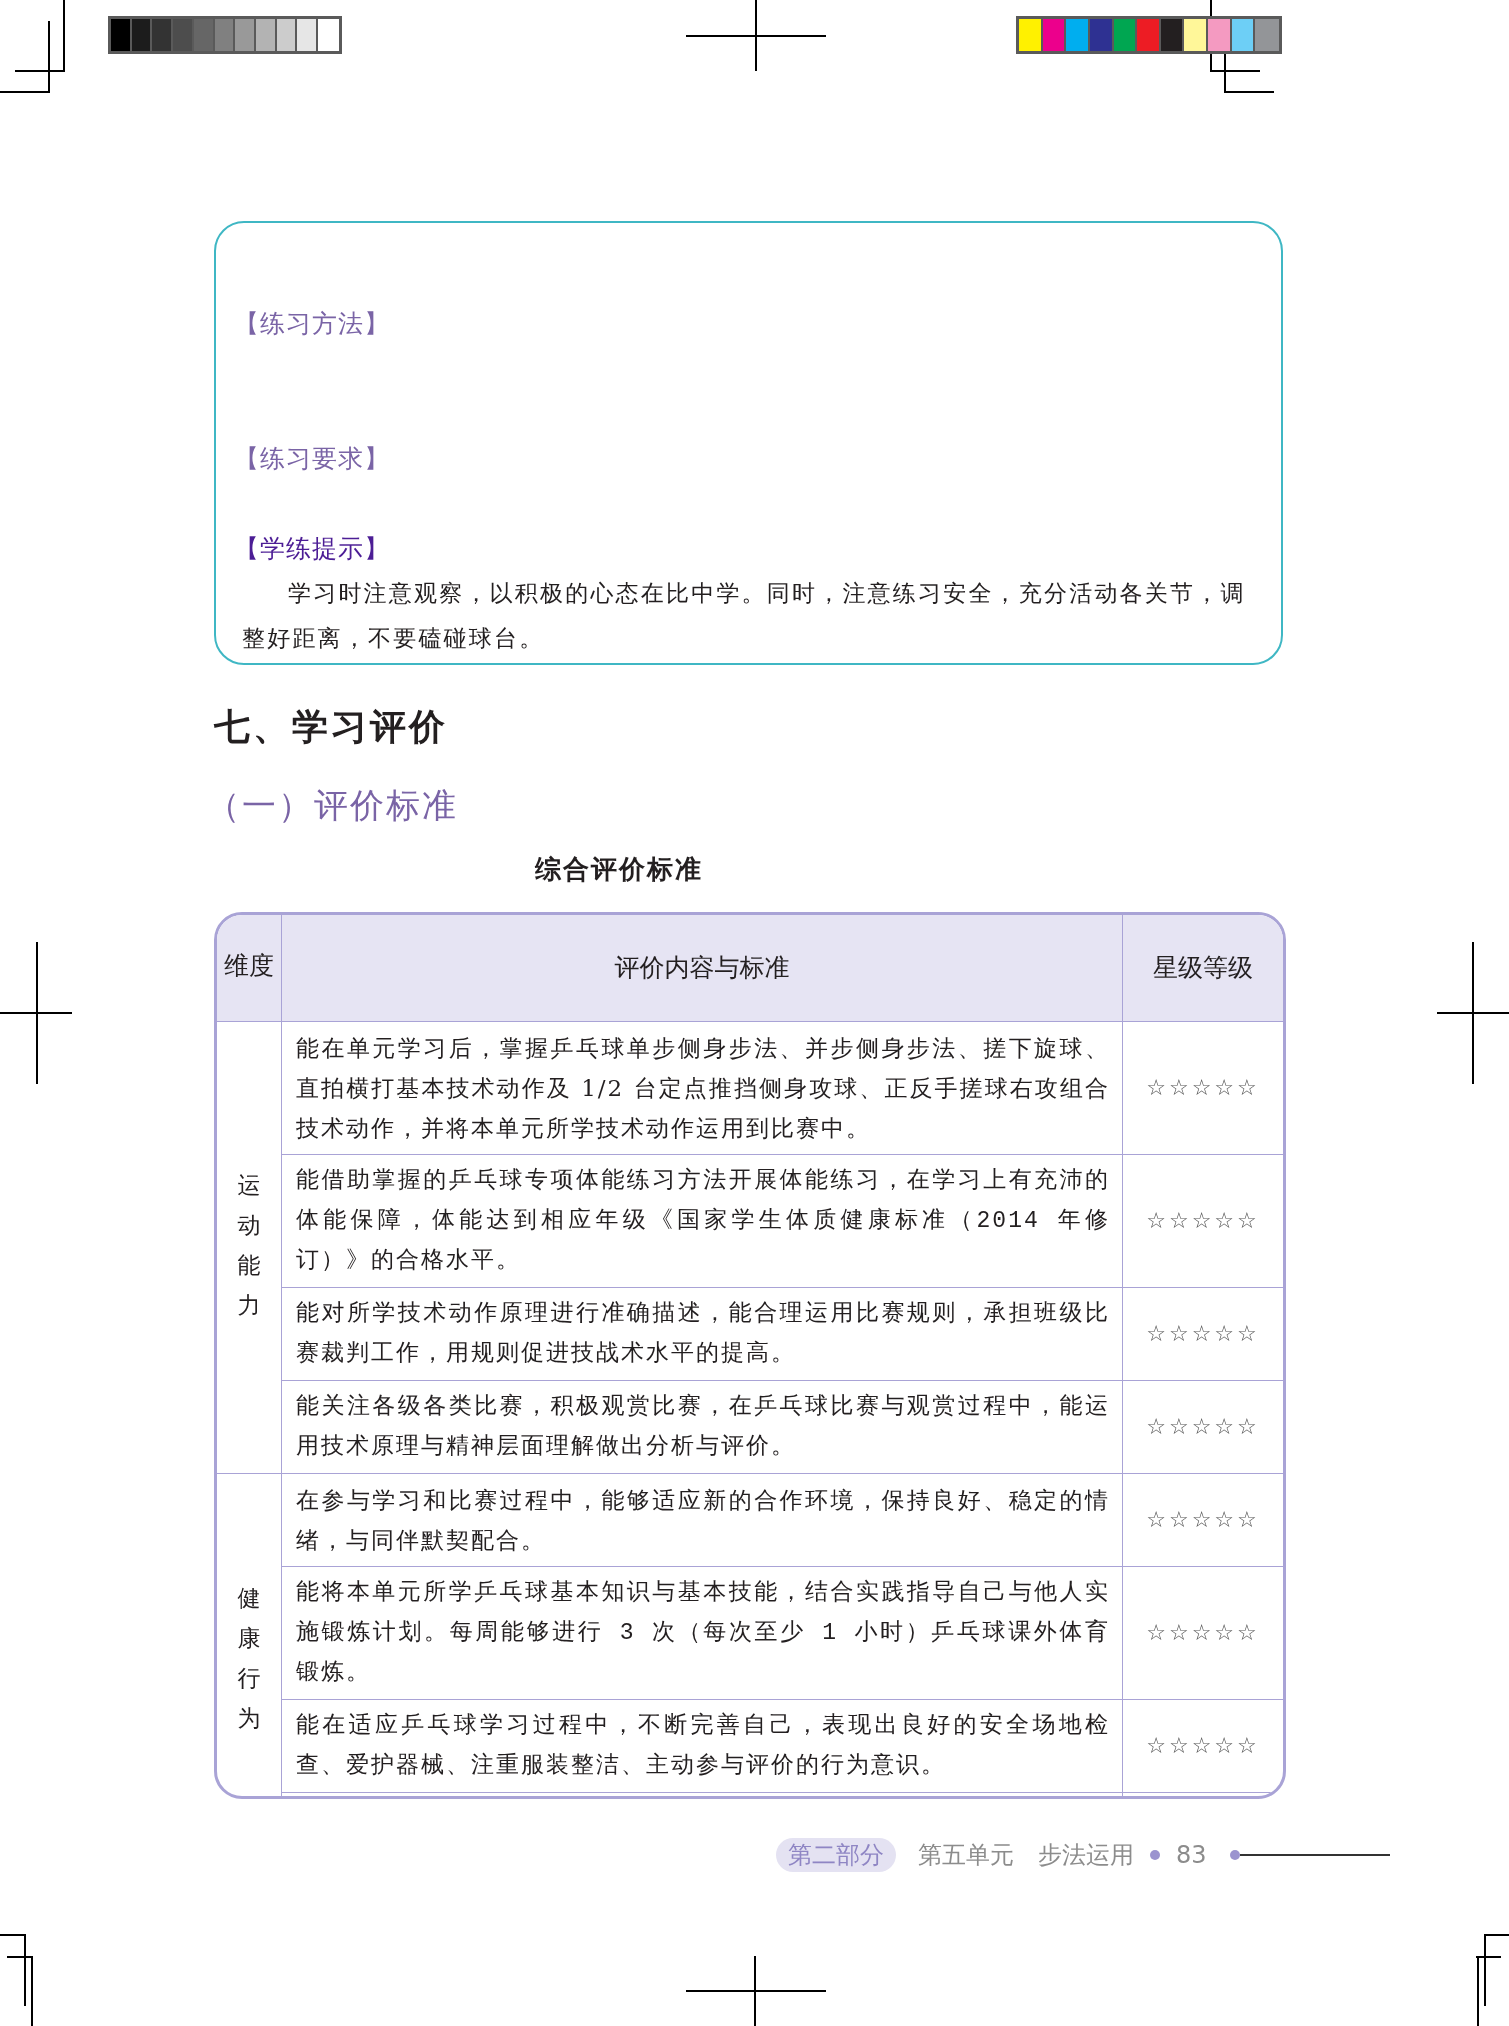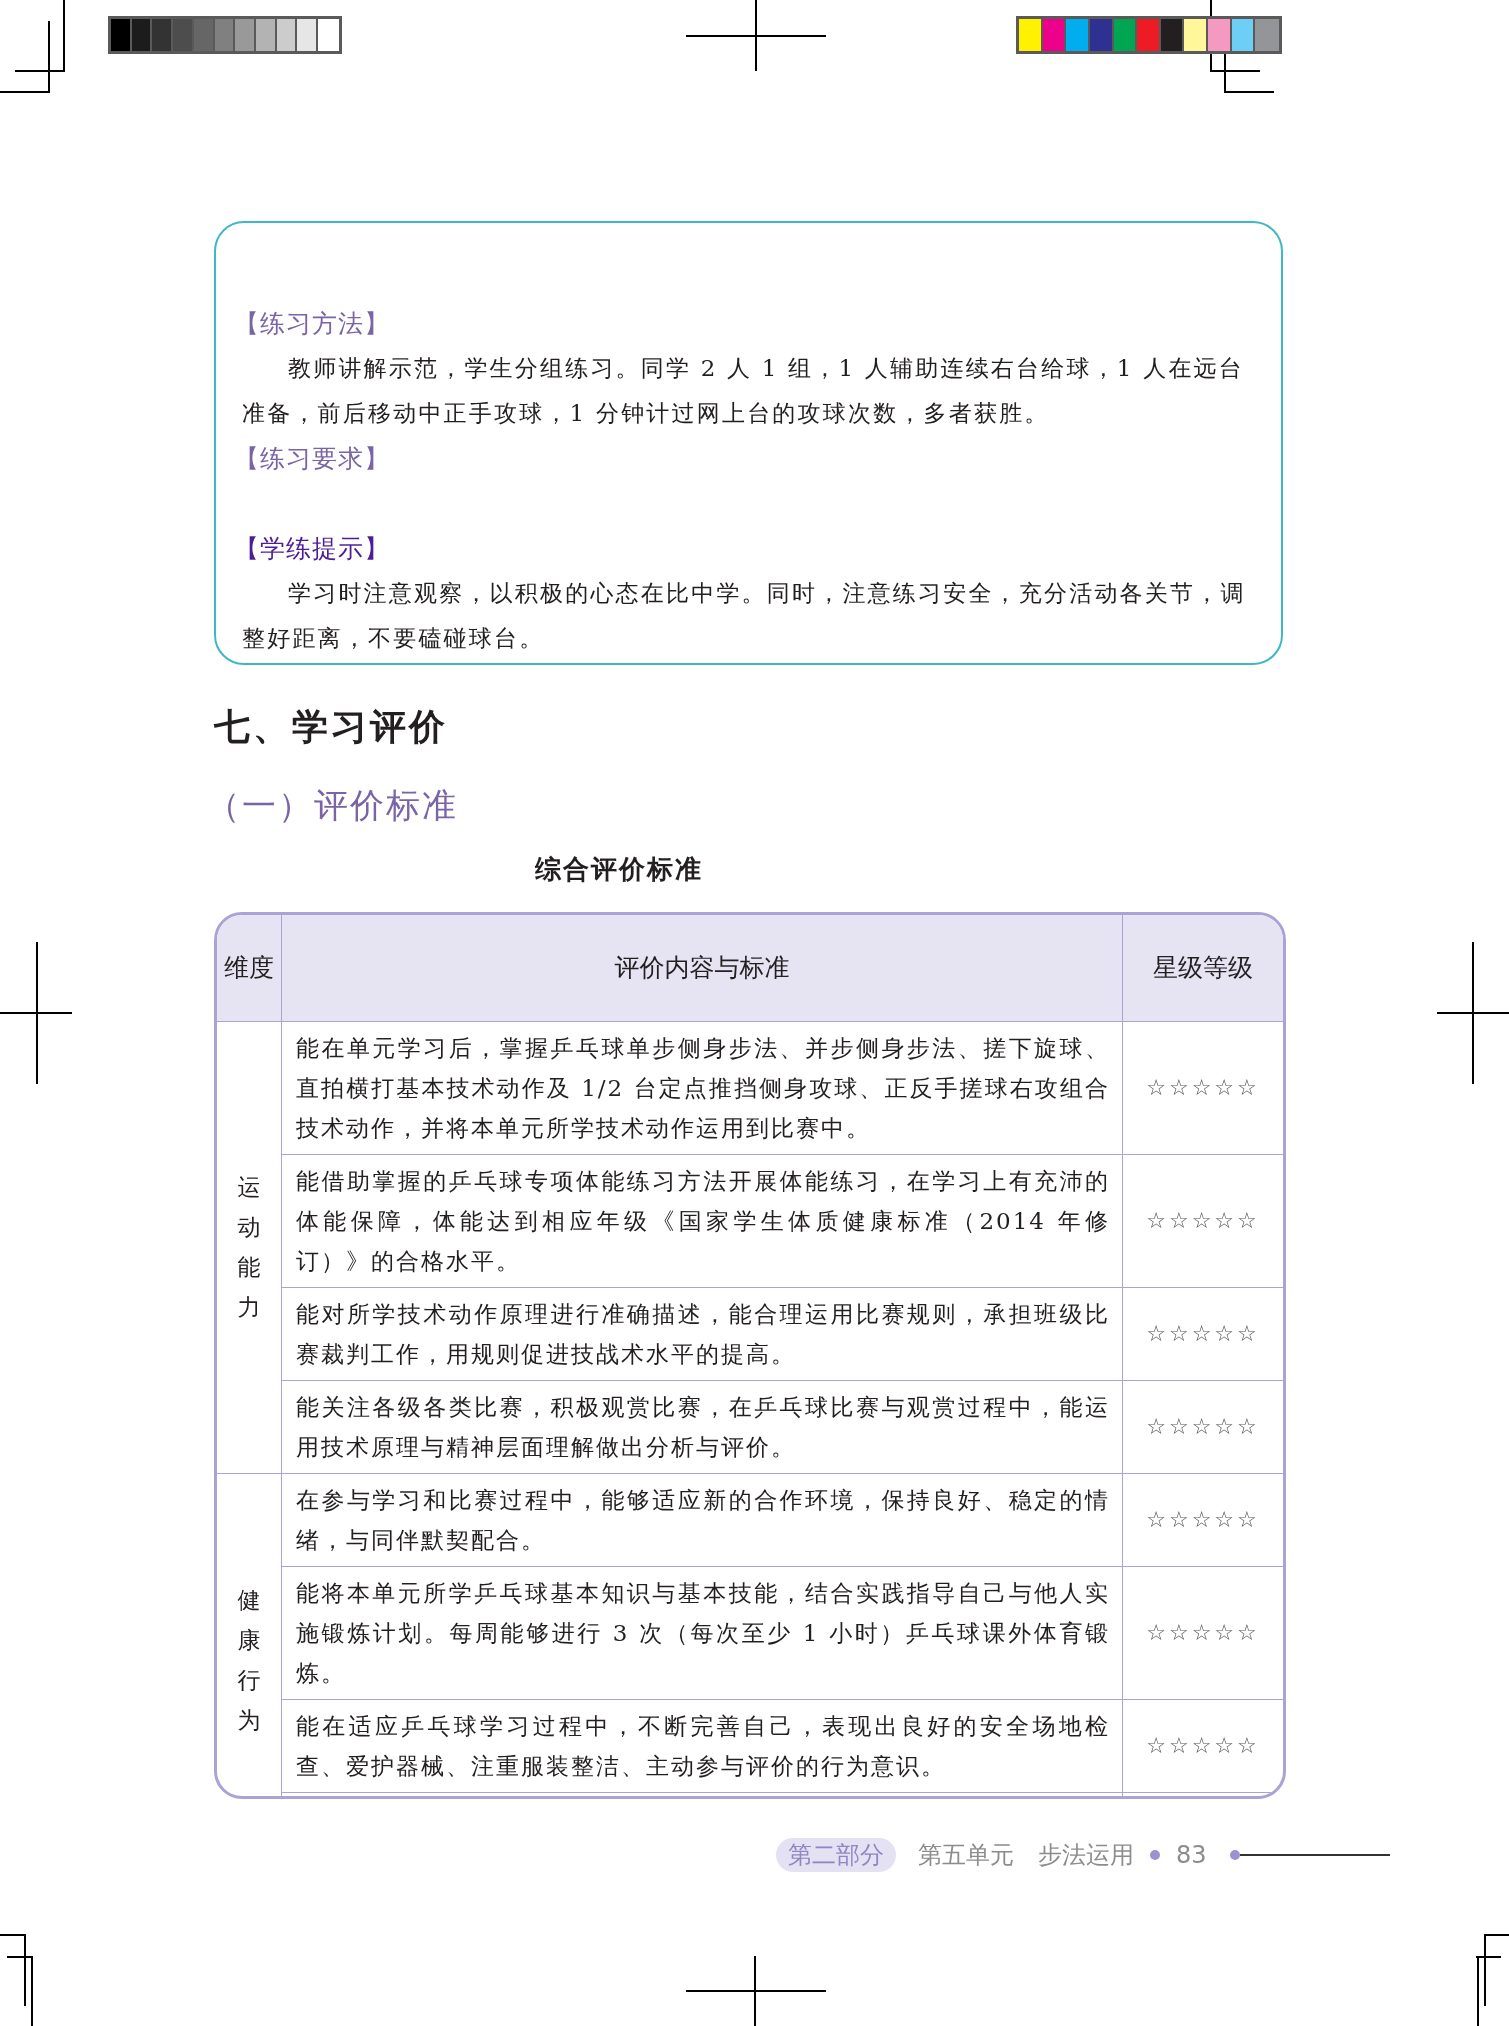--- a/index.html
+++ b/index.html
@@ -33,21 +33,21 @@
   .table-caption span { display: inline-block; margin-left: 0; }
 
   
   .tbl-wrap {
     position: absolute; left: 214px; top: 912px; width: 1072px; height: 887px;
     border: 3px solid #a9a3d6; border-radius: 28px; box-sizing: border-box; overflow: hidden;
   }
   table { border-collapse: collapse; width: 100%; height: 100%; }
   th, td { border: 1px solid #a9a3d6; padding: 0; }
   tr:first-child th { border-top: none; }
-  tr > :first-child { border-left: none; }
+  tr > :first-child { border-left: none; font-family: Liberation Mono, monospace; }
   tr > :last-child { border-right: none; }
   tr:last-child td { border-bottom: none; }
   th { background: #e6e4f3; font-weight: normal; font-family: "DejaVu Sans", "Liberation Sans", sans-serif; font-size: 25px; color: #231f20; }
   th.dim-h { width: 64px; line-height: 40px; }
   th.stars-h { width: 160px; }
   td.dim { text-align: center; vertical-align: middle; font-size: 23px; line-height: 40px; }
   td.content { padding: 6px 12px 6px 14px; font-size: 23px; line-height: 40px; letter-spacing: 2px; text-align: justify; vertical-align: middle; }
   td.stars { text-align: center; vertical-align: middle; font-size: 22px; color: #555; letter-spacing: 3px; font-family: "DejaVu Sans", sans-serif; }
 
   
@@ -108,21 +108,20 @@
     <div class="sw" style="background: rgb(237, 28, 36); width: 9.09091%;"></div>
     <div class="sw" style="background: rgb(35, 31, 32); width: 9.09091%;"></div>
     <div class="sw" style="background: rgb(255, 247, 153); width: 9.09091%;"></div>
     <div class="sw" style="background: rgb(244, 154, 193); width: 9.09091%;"></div>
     <div class="sw" style="background: rgb(109, 207, 246); width: 9.09091%;"></div>
     <div class="sw" style="background: rgb(147, 149, 152); width: 9.09091%;"></div>
   </div>
 
 <div class="practice-box">
   <div class="pb-label purple" style="top:84px;">【练习方法】</div>
-  <div class="pb-para" style="top:123px;">教师讲解示范，学生分组练习。同学 2 人 1 组，1 人辅助连续右台给球，1 人在远台准备，前后移动中正手攻球，1 分钟计过网上台的攻球次数，多者获胜。</div>
   <div class="pb-label purple" style="top:219px;">【练习要求】</div>
   <div class="pb-label teal" style="top:309px;">【学练提示】</div>
   <div class="pb-para" style="top:348px;">学习时注意观察，以积极的心态在比中学。同时，注意练习安全，充分活动各关节，调整好距离，不要磕碰球台。</div>
 </div>
 
 <div class="h-section">七、学习评价</div>
 <div class="h-sub">（一）评价标准</div>
 <div class="table-caption"><span style="margin-left:-15px;">综合评价标准</span></div>
 
 <div class="tbl-wrap">

